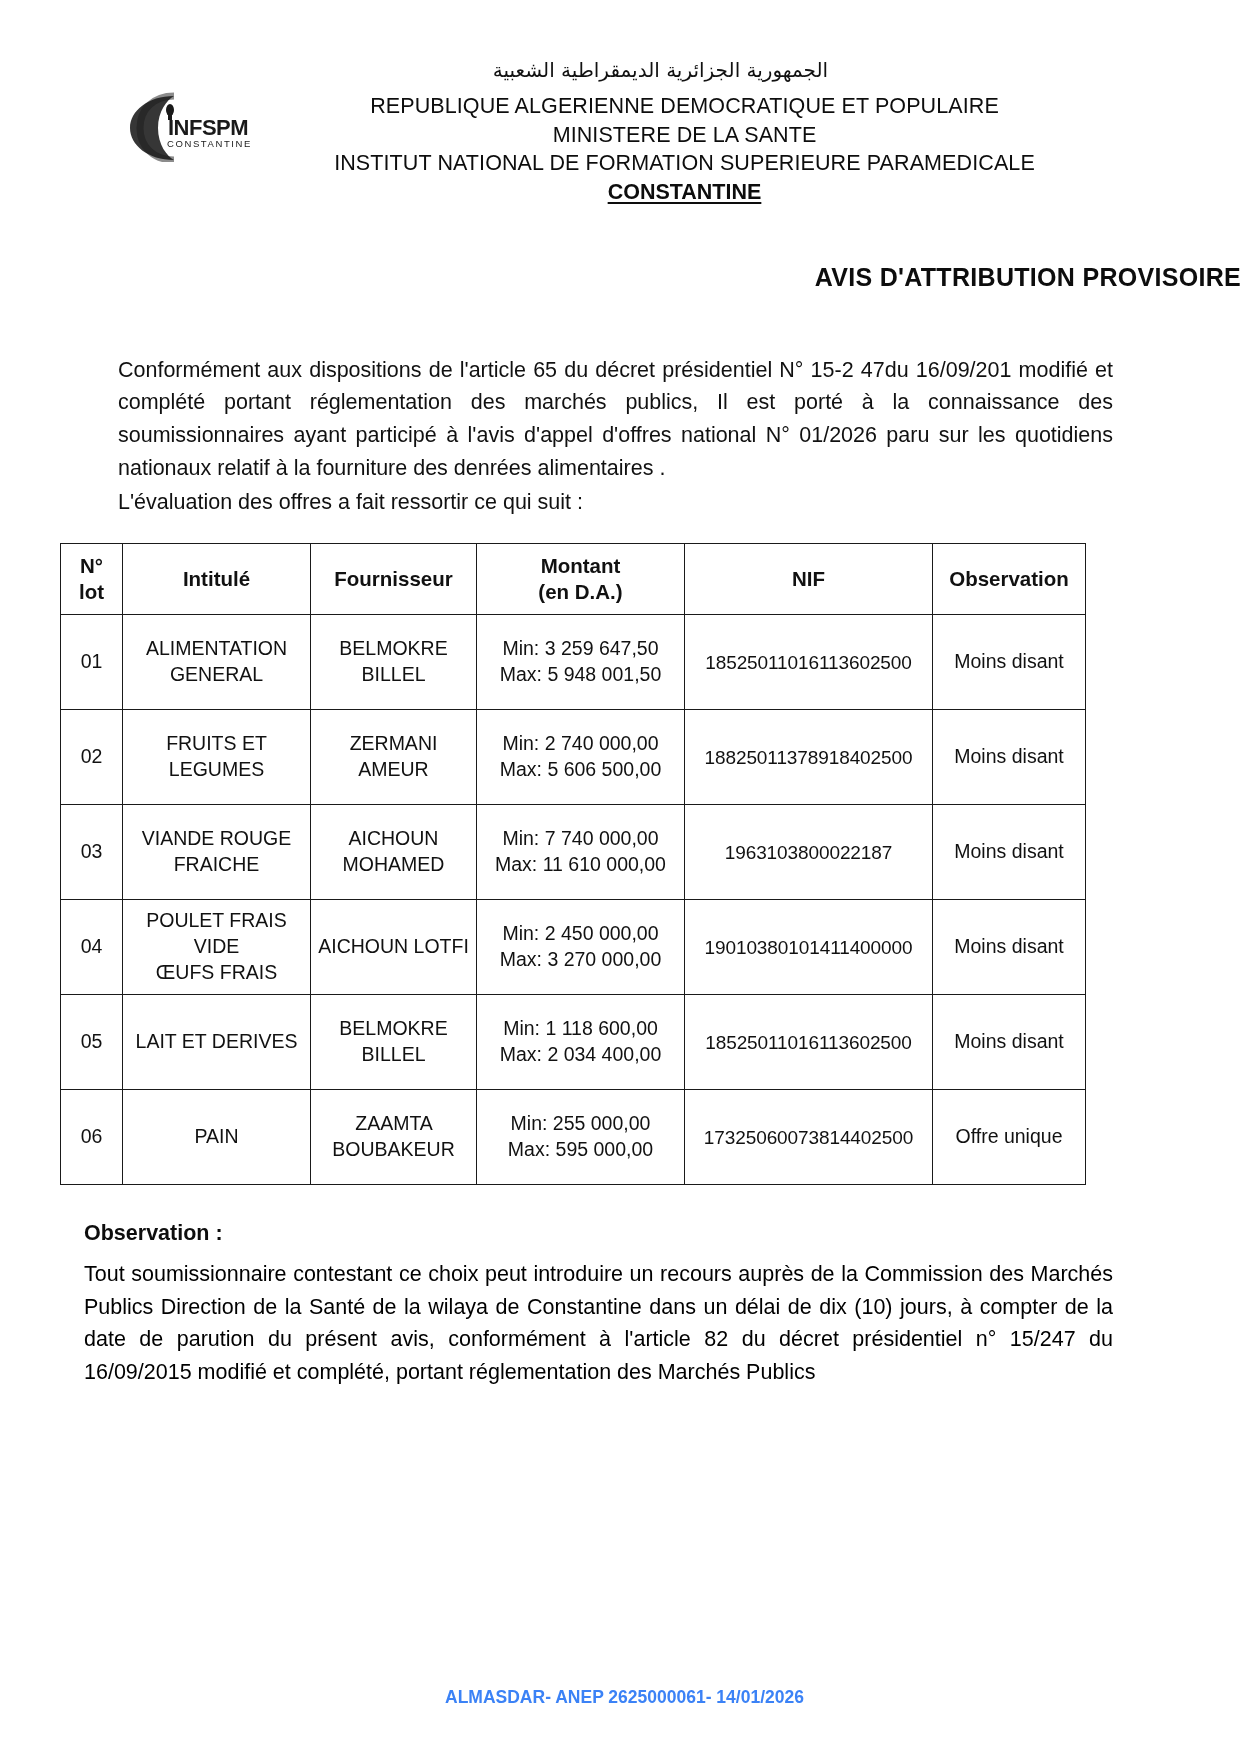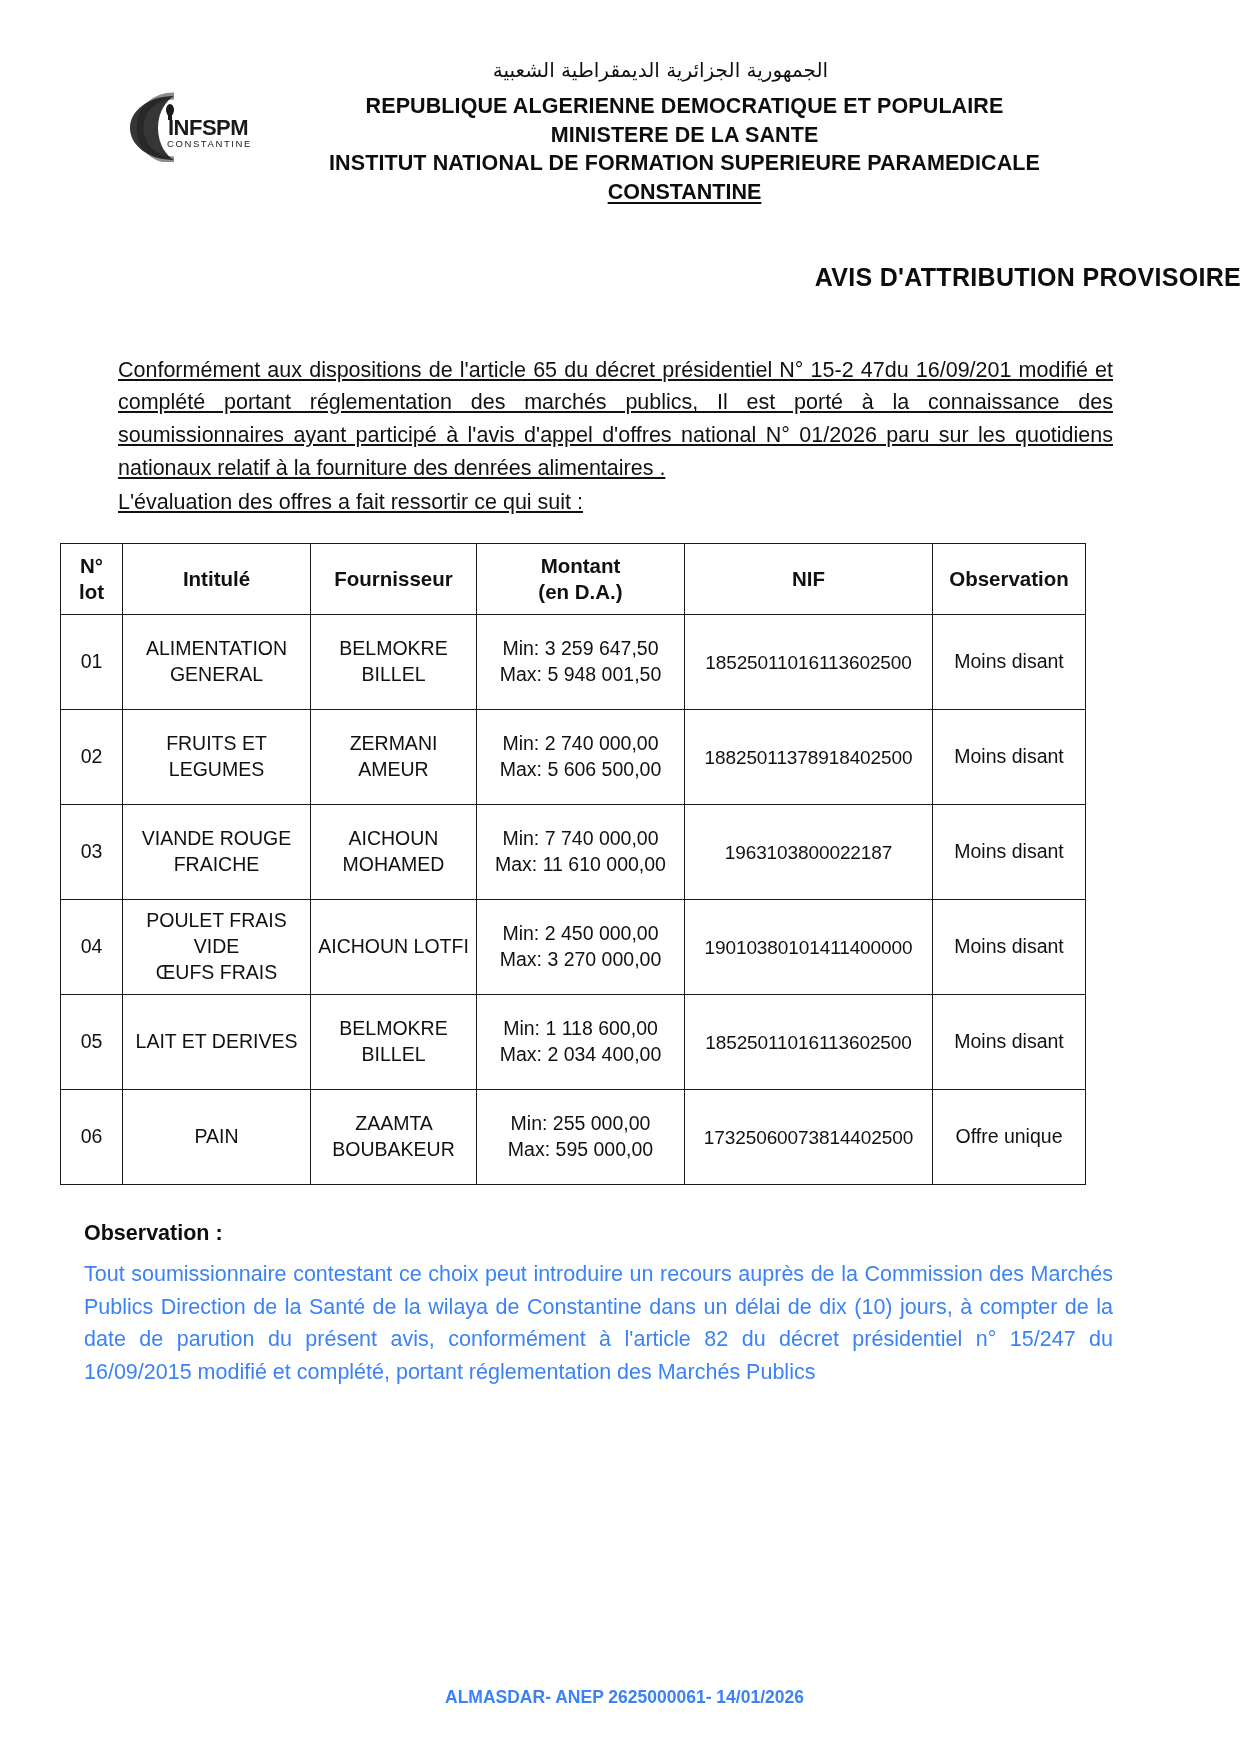--- a/index.html
+++ b/index.html
@@ -55,21 +55,21 @@
 
   .org-lines {
     flex: 1 1 auto;
     text-align: center;
     padding-right: 140px;
     margin-top: 4px;
   }
   .org-lines .l1,
   .org-lines .l2,
   .org-lines .l3 {
-    font-weight: bold;
+    font-weight: normal;
     font-size: 21.5px;
     letter-spacing: 0.1px;
     line-height: 1.33;
     white-space: nowrap;
     text-align: center;
   }
   .org-lines .l1 { font-size: 21.5px; }
   .org-lines .l2 { font-size: 21.5px; }
   .org-lines .l3 { font-size: 21.5px; }
   .org-lines .l4 {
@@ -90,21 +90,20 @@
   }
 
   
   .intro {
     margin: 62px 128px 0 118px;
     font-size: 21.5px;
     line-height: 1.52;
     text-align: justify;
     text-justify: inter-word;
     color: #111;
-    text-decoration: underline;
   }
   .intro p { margin: 0; }
   .intro .second-line {
     margin-top: 2px;
     text-align: left;
   }
 
   
   .table-wrap {
     margin: 24px 118px 0 60px;
@@ -158,21 +157,21 @@
     font-size: 21.5px;
     font-weight: bold;
     margin: 0 0 12px 0;
   }
   .observation p {
     margin: 0;
     font-size: 21.5px;
     line-height: 1.52;
     text-align: justify;
     text-justify: inter-word;
-    color: #3b82f6;
+    color: #000000;
   }
 
   
   .footer {
     position: absolute;
     left: 8px;
     right: 0;
     bottom: 46px;
     text-align: center;
     font-size: 17.5px;

